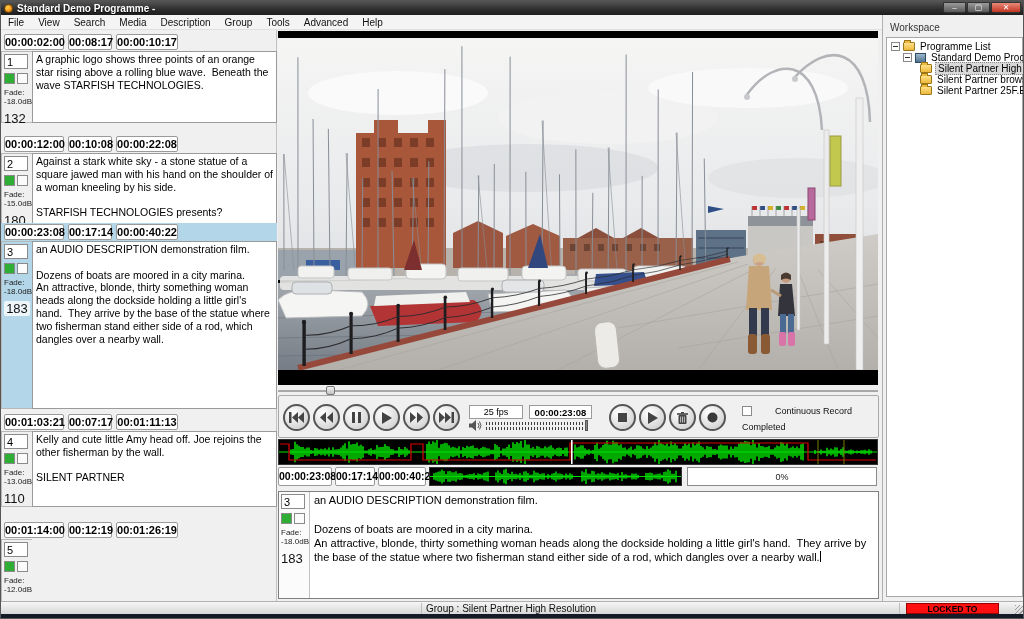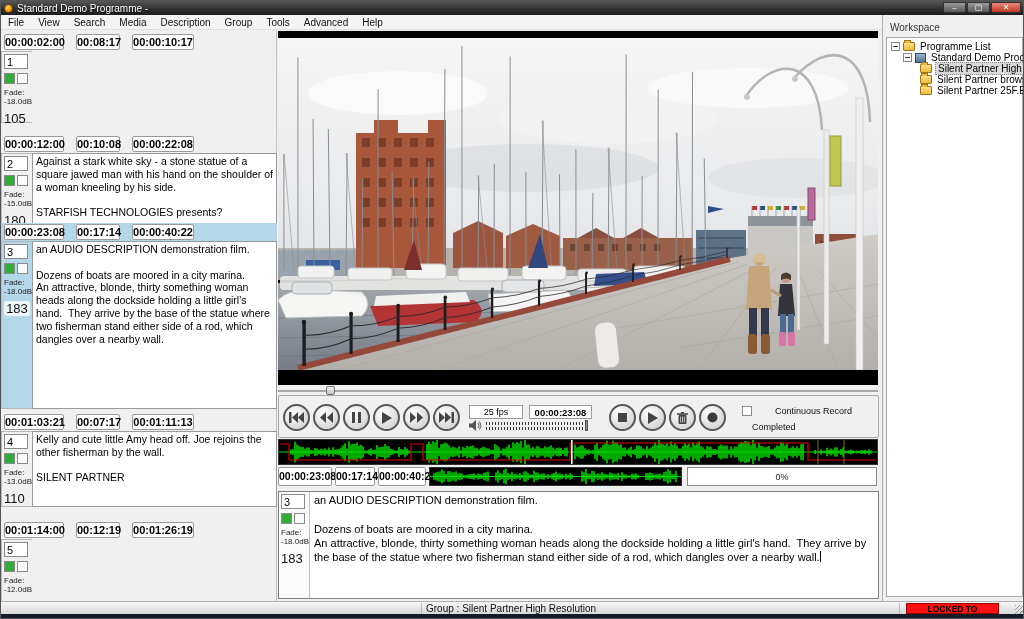--- a/index.html
+++ b/index.html
@@ -5,36 +5,36 @@
   html,body{margin:0;padding:0;background:#2a2a2a;}
   *{box-sizing:border-box;}
   .window{position:relative;width:1024px;height:619px;background:#f0f0f0;
     font-family:"Liberation Sans",sans-serif;overflow:hidden;border:1px solid #555;}
 
   
   .titlebar{position:absolute;left:0;top:0;width:100%;height:14px;
     background:linear-gradient(#565656,#2e2e2e 60%,#1d1d1d);display:flex;align-items:center;}
   .app-icon{width:9px;height:9px;margin:0 4px 0 3px;border-radius:50%;
     background:radial-gradient(circle at 35% 35%,#ffd24a,#f08a12 70%);border:1px solid #7a4a00;}
-  .title-text{color:#fff;font-size:10px;font-weight:normal;text-shadow:0 1px 1px #000;}
+  .title-text{color:#fff;font-size:10px;font-weight:bold;text-shadow:0 1px 1px #000;}
   .win-btns{position:absolute;right:2px;top:1px;display:flex;gap:1px;}
   .win-btn{width:23px;height:11px;font-size:8px;line-height:10px;text-align:center;color:#fff;
     background:linear-gradient(#9a9a9a,#5a5a5a);border:1px solid #333;border-radius:0 0 2px 2px;}
   .win-btn.close{background:linear-gradient(#e98a7a,#c33520);width:30px;}
 
   
   .menubar{position:absolute;left:0;top:14px;width:1016px;height:15px;background:#f4f4f4;
     display:flex;align-items:center;gap:14px;padding-left:7px;font-size:10px;color:#111;
     border-bottom:1px solid #e0e0e0;}
   .menu-item{cursor:default;}
 
   
   .left-panel{position:absolute;left:0;top:29px;width:276px;height:571px;background:#f0f0f0;border-right:1px solid #c2c2c2;}
   .entry{position:absolute;left:0;width:276px;}
-  .tc-row{display:flex;gap:12px;padding:1px 0 0 3px;height:18px;}
+  .tc-row{display:flex;gap:4px;padding:1px 0 0 3px;height:18px;}
   .tc{background:#fff;border:1px solid #9a9a9a;border-radius:2px;font-size:11px;font-weight:bold;
      color:#000;text-align:center;height:16px;line-height:14px;}
   .tc.w1{width:60px;}.tc.w2{width:44px;}.tc.w3{width:62px;}
   .entry-body{position:absolute;left:0;top:18px;width:276px;display:flex;}
   .side{width:31px;background:#f0f0f0;border:1px solid #b8b8b8;border-right:none;padding:2px 1px 1px 2px;}
   .numbox{width:24px;height:15px;background:#fff;border:1px solid #8a8a8a;font-size:11px;padding-left:2px;line-height:14px;color:#000;}
   .squares{display:flex;gap:2px;margin-top:4px;}
   .sq{width:11px;height:11px;border:1px solid #8a8a8a;}
   .sq-green{background:#2fae35;}
   .sq-empty{background:#fbfbfb;}
@@ -155,22 +155,23 @@
       </div>
       <div class="entry-body" style="height:72px;">
         <div class="side">
           <div class="numbox">1</div>
           <div class="squares">
             <span class="sq sq-green"></span>
             <span class="sq sq-empty"></span>
           </div>
           <div class="fade-label">Fade:</div>
           <div class="fade-val">-18.0dB</div>
-          <div class="count">105</div>
+          <div class="count">132</div>
         </div>
+        <div class="text">A graphic logo shows three points of an orange star rising above a rolling blue wave.  Beneath the wave STARFISH TECHNOLOGIES.</div>
       </div>
     </div>
 
     <div class="entry" style="top:105px;">
       <div class="tc-row">
         <div class="tc w1">00:00:12:00</div>
         <div class="tc w2">00:10:08</div>
         <div class="tc w3">00:00:22:08</div>
       </div>
       <div class="entry-body" style="height:74px;">
@@ -600,21 +601,21 @@
         </svg>
       </div>
     <div class="tbtn" style="left:420px;">
       <svg width="11" height="11" viewBox="0 0 11 11">
           <circle cx="5.5" cy="5.5" r="5" fill="#3a3a3a"></circle>
         </svg>
       </div>
 
     <div class="chk" style="left:463px;"></div>
     <div class="chk-label" style="left:496px;">Continuous Record</div>
-    <div class="completed" style="left:473px;">Completed</div>
+    <div class="completed" style="left:463px;">Completed</div>
   </div>
 
   <div class="wave-main">
     <svg id="waveMain" width="598" height="24" viewBox="0 0 598 24">
         <line x1="0" x2="598" y1="12" y2="12" stroke="#00e000" stroke-width="1"></line>
         <line x1="12" x2="12" y1="9.431707247529573" y2="14.568292752470427" stroke="#00e000" stroke-width="1.5"></line>
         <line x1="14" x2="14" y1="8.962219386594743" y2="15.037780613405257" stroke="#00e000" stroke-width="1.5"></line>
         <line x1="16" x2="16" y1="1.8537029333574857" y2="22.146297066642514" stroke="#00e000" stroke-width="1.5"></line>
         <line x1="18" x2="18" y1="4.130377701782104" y2="19.869622298217898" stroke="#00e000" stroke-width="1.5"></line>
         <line x1="20" x2="20" y1="5.731653173673585" y2="18.268346826326415" stroke="#00e000" stroke-width="1.5"></line>

